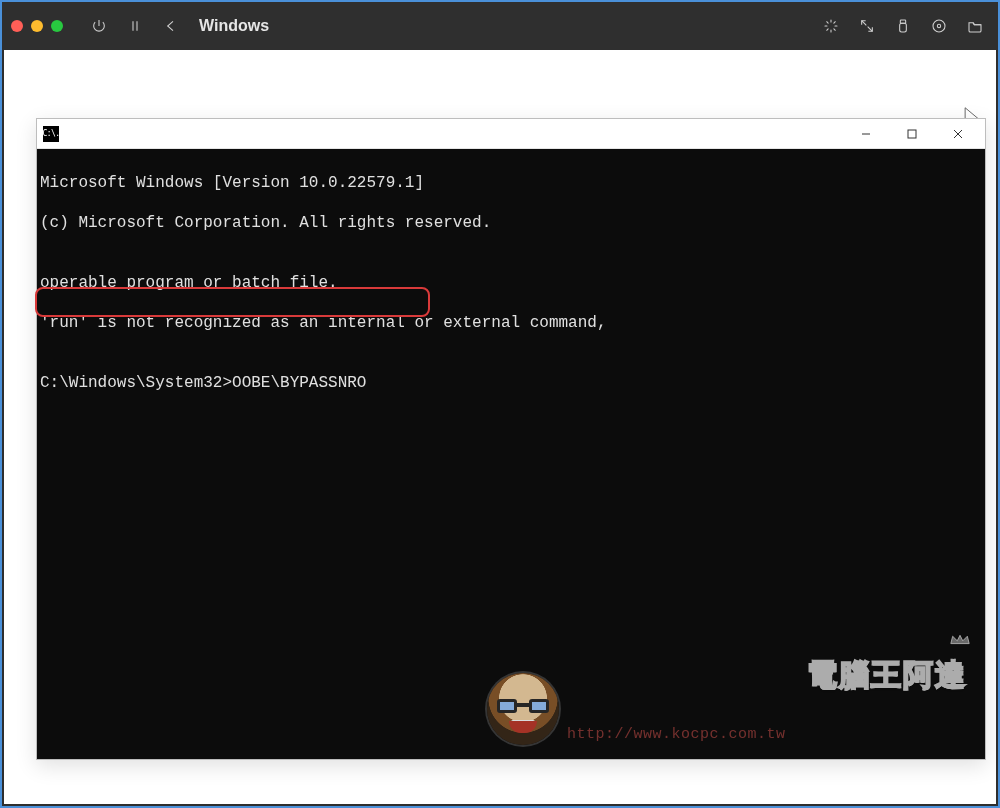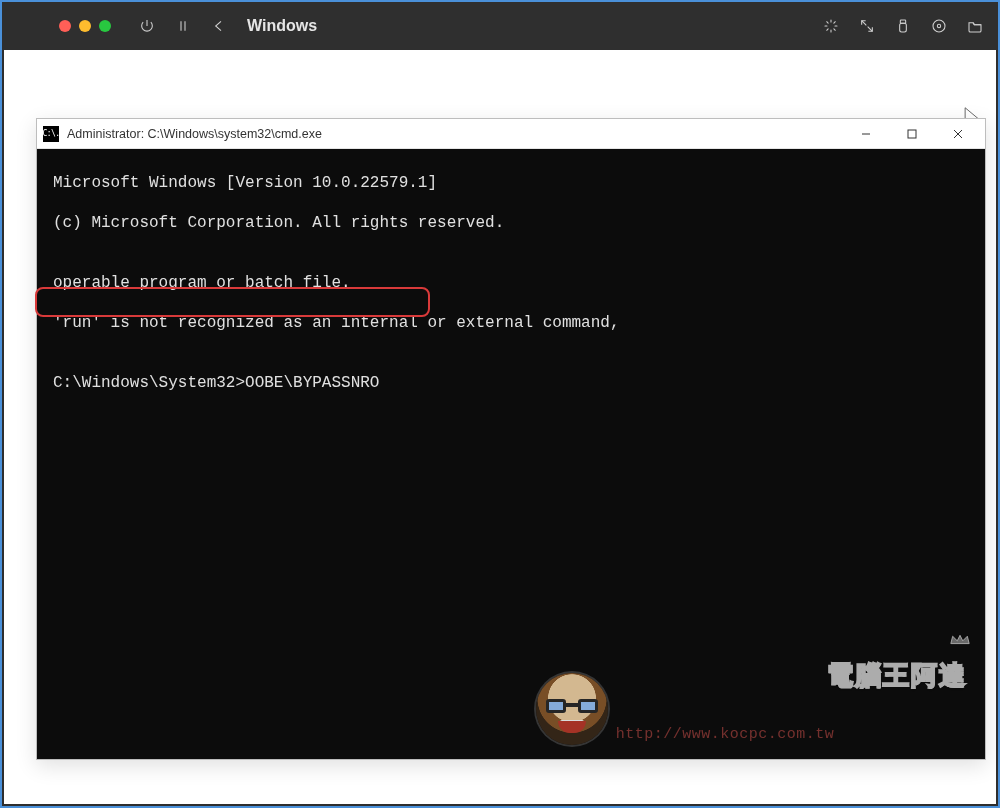--- a/index.html
+++ b/index.html
@@ -8,21 +8,20 @@
 
   
   .vm-titlebar {
     height: 48px;
     background: #2f2f2f;
     display: flex;
     align-items: center;
     padding: 0 9px;
     color: #e6e6e6;
     gap: 8px;
-    margin-left: 48px;
   }
   .traffic-lights { display: flex; gap: 8px; align-items: center; margin-right: 14px; }
   .tl { width: 12px; height: 12px; border-radius: 50%; }
   .tl.red { background: #ff5f57; }
   .tl.yellow { background: #febc2e; }
   .tl.green { background: #28c840; }
 
   .vm-icon-btn {
     width: 28px; height: 28px; display: flex; align-items: center; justify-content: center;
     color: #cfcfcf; border-radius: 4px;
@@ -67,21 +66,21 @@
   .cmd-title-spacer { flex: 1; }
   .cmd-win-btn {
     width: 46px; height: 30px; display: flex; align-items: center; justify-content: center;
     color: #333;
   }
   .cmd-win-btn svg { width: 10px; height: 10px; stroke: currentColor; fill: none; stroke-width: 1; }
 
   .cmd-body {
     background: #0c0c0c;
     height: 610px;
-    padding: 4px 16px;
+    padding: 4px 3px;
     font-family: Consolas, "Courier New", monospace;
     font-size: 16px;
     line-height: 20px;
     color: #e0e0e0;
     white-space: pre;
     position: relative;
   }
   .term-line { white-space: pre; }
 
   .highlight-box {
@@ -115,21 +114,21 @@
   .wm-avatar::before{ 
     content:""; position:absolute; left:10px; top:30px; width:52px; height:14px;
     border-top:4px solid #2b2b2b; border-radius:4px;
   }
   .wm-avatar .gl { position:absolute; top:26px; width:20px; height:14px; background:#9ac7ff; border:3px solid #2b2b2b; border-radius:3px;}
   .wm-avatar .gl.l{ left:10px;} .wm-avatar .gl.r{ right:10px;}
   .wm-avatar .mouth{position:absolute; left:22px; bottom:12px; width:28px; height:12px; background:#c0392b; border-radius:0 0 14px 14px;}
   .wm-avatar .teeth{position:absolute; left:24px; bottom:20px; width:24px; height:5px; background:#fff; border-radius:2px;}
   .wm-text { display:flex; flex-direction:column; align-items:flex-start; }
   .wm-title {
-    font-size: 26px; font-weight: 700; letter-spacing: 2px;
+    font-size: 30px; font-weight: 700; letter-spacing: 2px;
     color: #f0abfc;
     -webkit-text-stroke: 2px #c9c9c9;
     text-shadow: 0 1px 0 #fff, 0 2px 2px rgba(0,0,0,.25);
     position: relative;
   }
   .wm-title .crown{
     position:absolute; top:-14px; right:-4px; width:22px; height:12px;
   }
   .wm-url {
     font-size: 15px; color: rgba(217, 83, 79, 0.6); letter-spacing: 0.5px;
@@ -215,21 +214,20 @@
 
   <div class="cursor-overlay" style="left:958px; top:56px;">
     <svg viewBox="0 0 24 32">
         <path d="M3 2 L3 24 L9 18 L13 27 L17 25 L13 17 L21 17 Z" fill="#fff" stroke="#555" stroke-width="1"></path>
       </svg>
   </div>
 
   <div class="cmd-window">
     <div class="cmd-titlebar">
       <div class="cmd-appicon">C:\.</div>
-      <div class="cmd-title-text">Administrator: C:\Windows\system32\cmd.exe</div>
       <div class="cmd-title-spacer"></div>
       <div class="cmd-win-btn">
         <svg viewBox="0 0 10 10">
             <path d="M1 5 H9"></path>
           </svg>
       </div>
       <div class="cmd-win-btn">
         <svg viewBox="0 0 10 10">
             <rect x="1" y="1" width="8" height="8"></rect>
           </svg>

